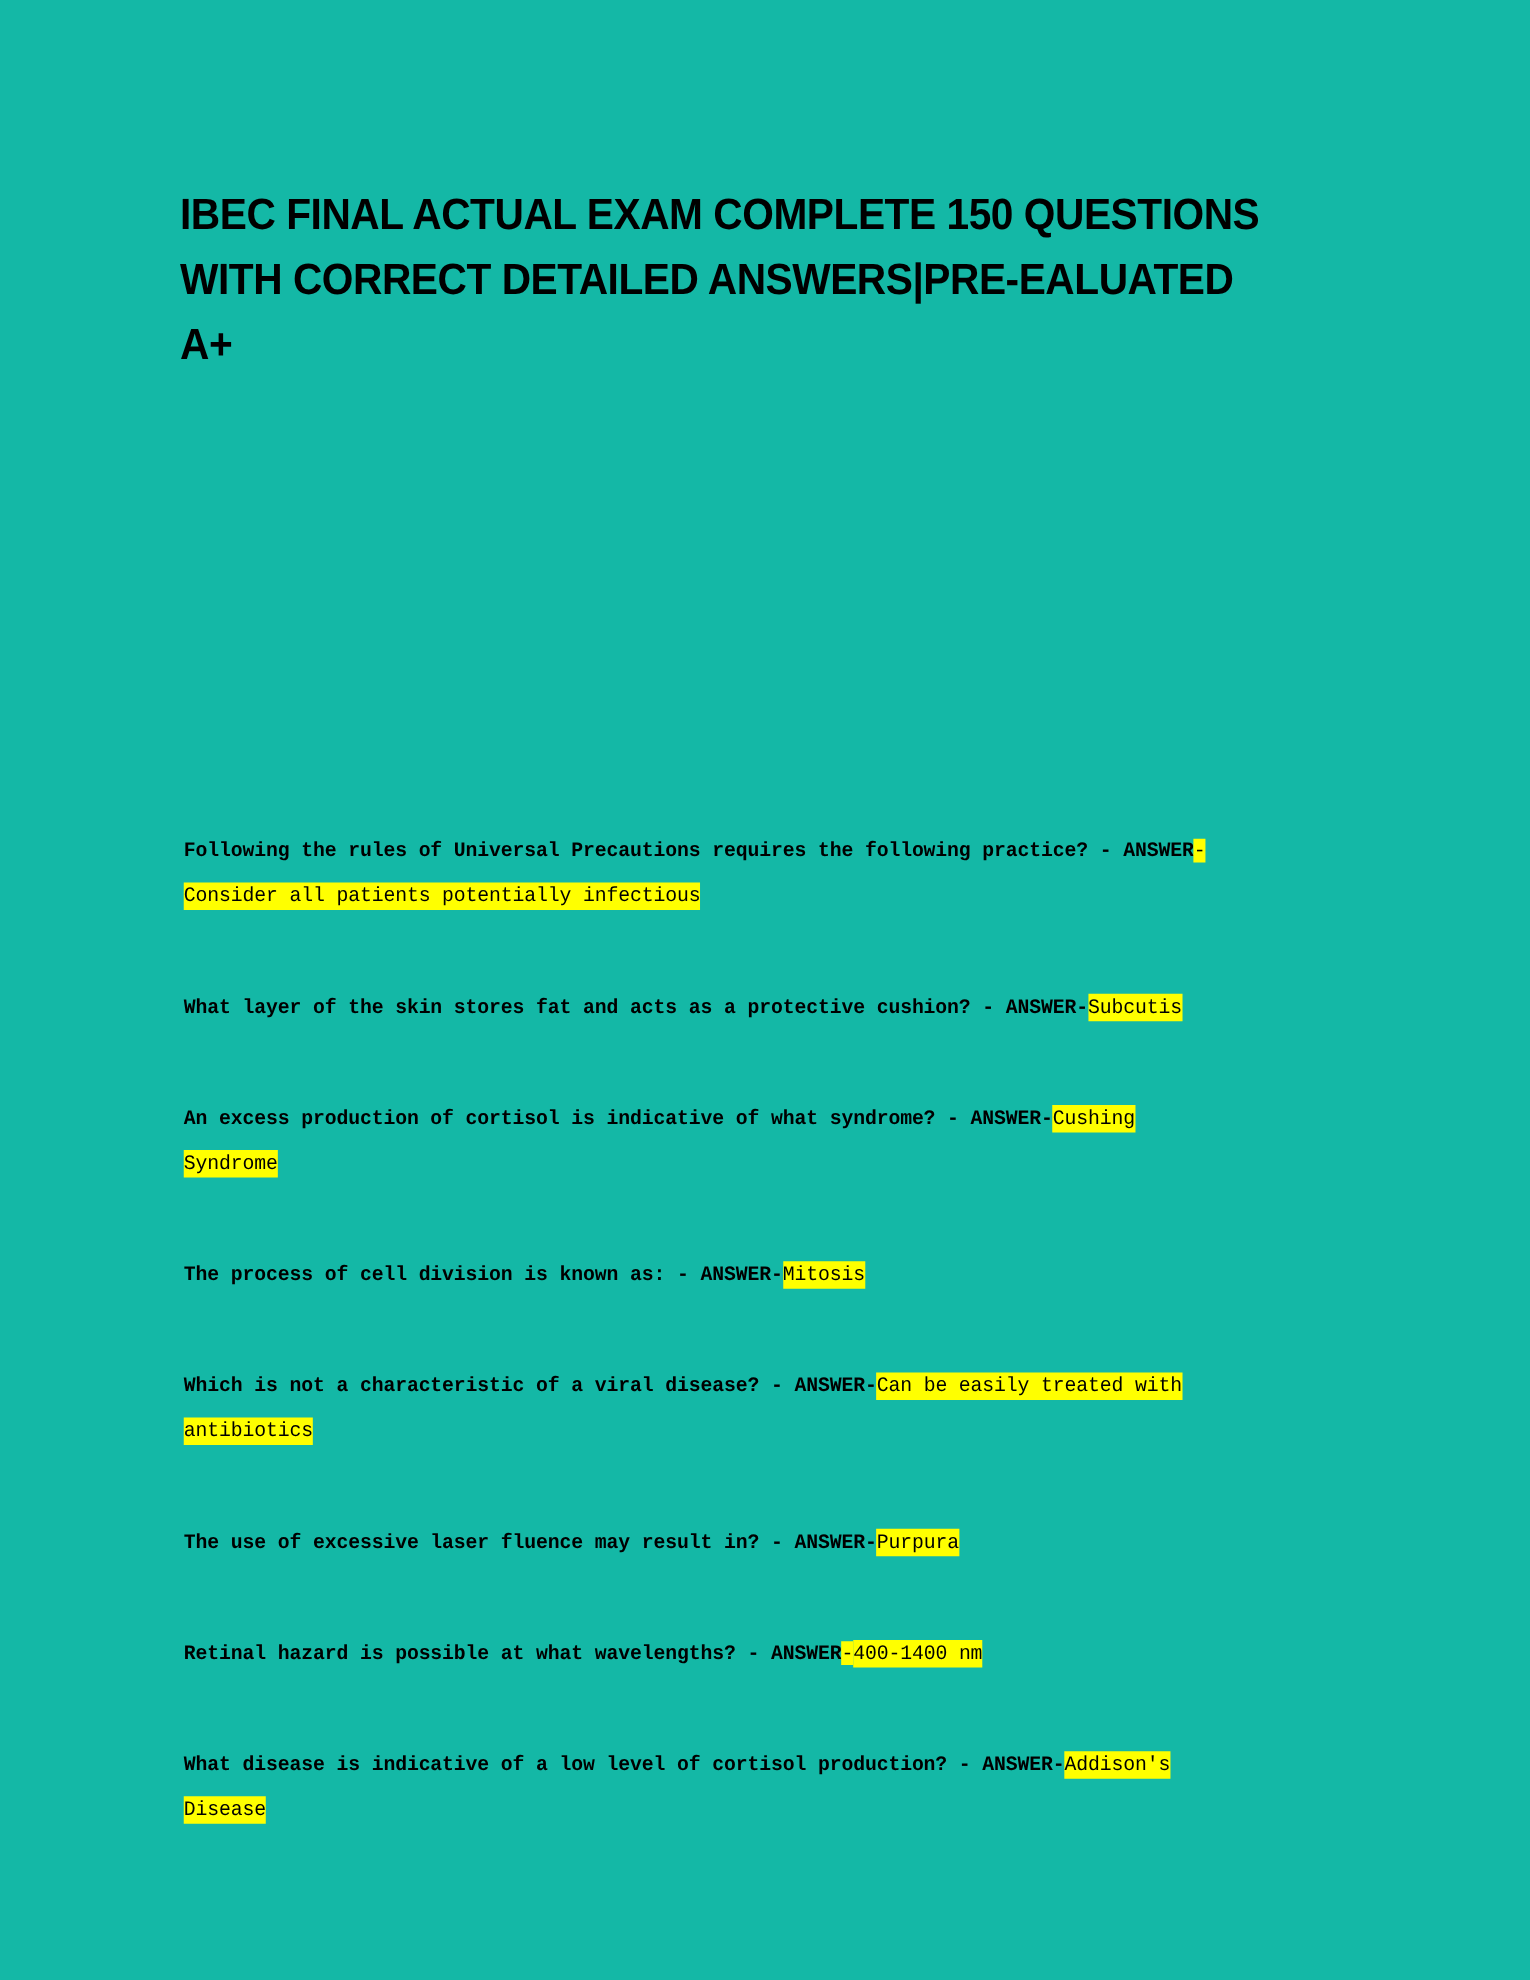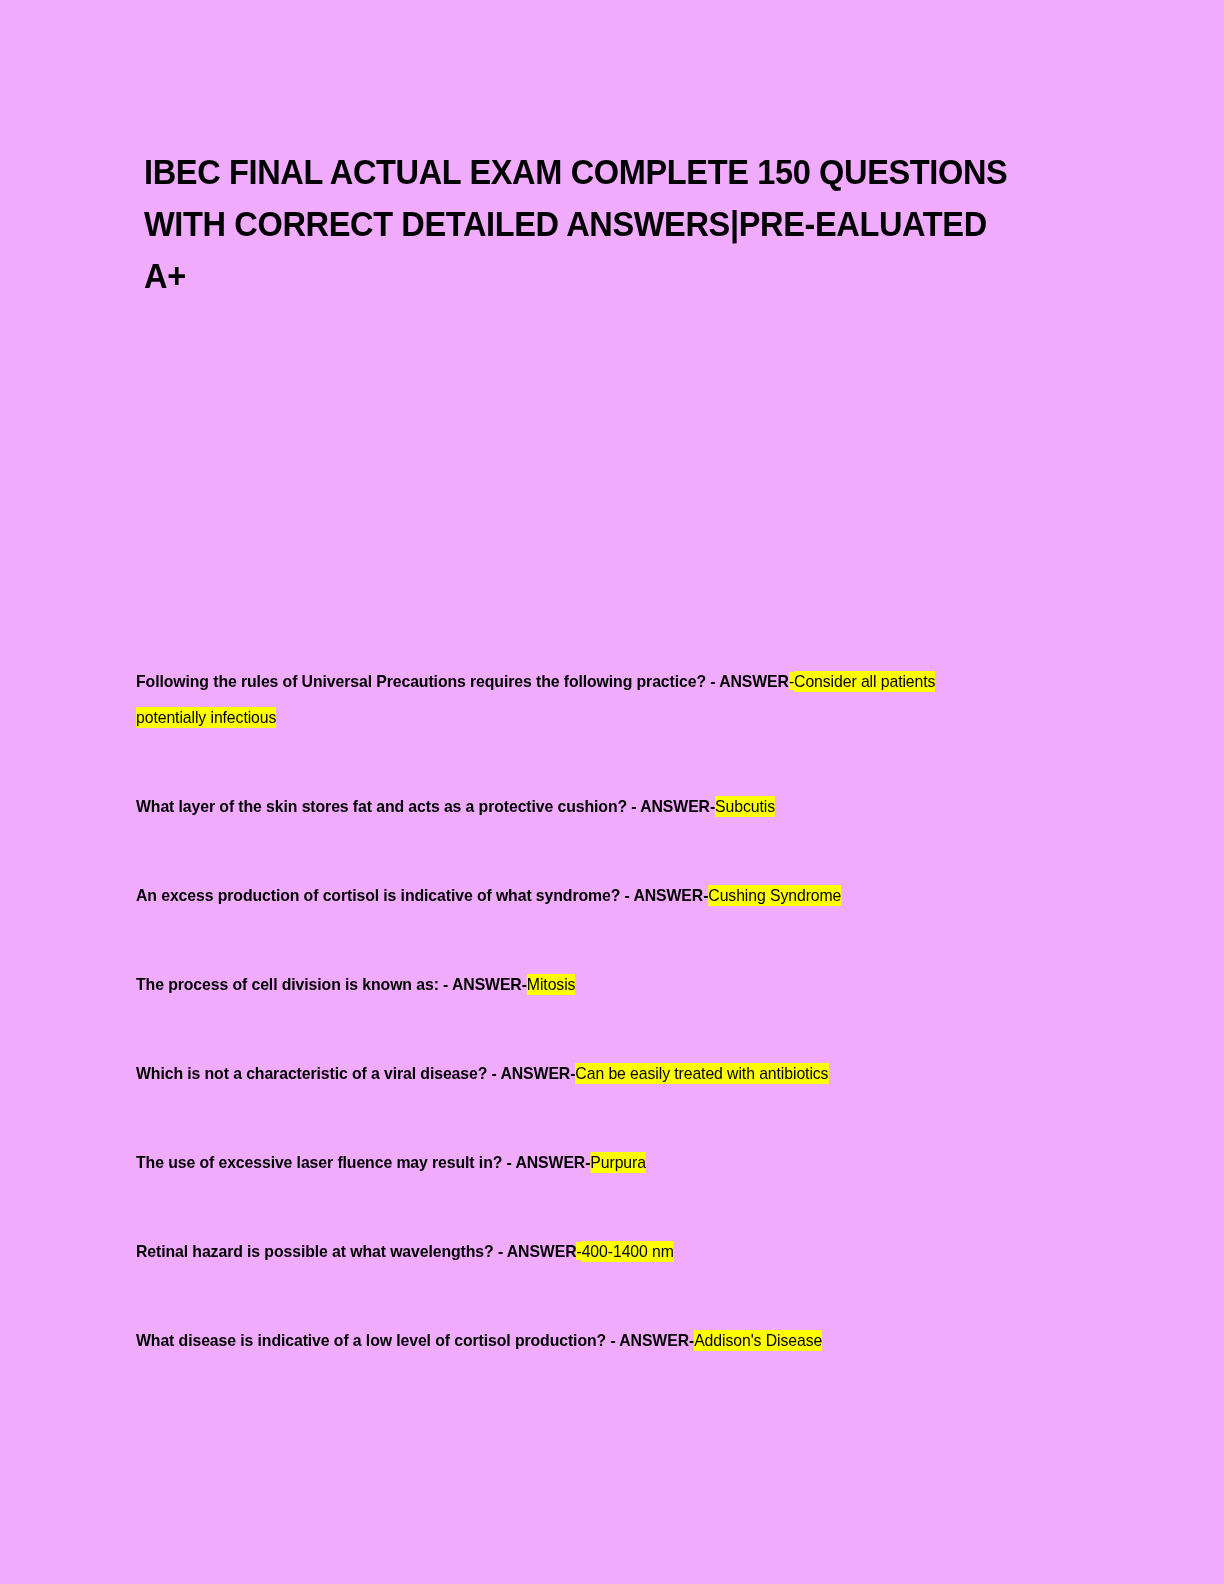--- a/index.html
+++ b/index.html
@@ -16,21 +16,21 @@
     font-family: "Liberation Sans", sans-serif;
     -webkit-font-smoothing: antialiased;
   }
 
   .page {
     position: absolute;
     left: 0;
     top: 0;
     width: 1224px;
     height: 1584px;
-    background: #f0abfc;
+    background: #14b8a6;
   }
 
   
   .doc-title {
     position: absolute;
     left: 144px;
     top: 146px;
     width: 940px;
     font-size: 35px;
     line-height: 52px;
@@ -38,23 +38,24 @@
     color: #000000;
     letter-spacing: -0.4px;
     transform: scaleX(0.93);
     transform-origin: left top;
     white-space: pre-line;
   }
 
   
   .qa-block {
     position: absolute;
-    left: 136px;
+    left: 147px;
     top: 663px;
     width: 860px;
+    font-family: Liberation Mono, monospace;
   }
 
   .qa-item {
     font-size: 16.4px;
     line-height: 36px;
     color: #000000;
     margin-bottom: 53px;
     letter-spacing: -0.1px;
     transform: scaleX(0.965);
     transform-origin: left top;

